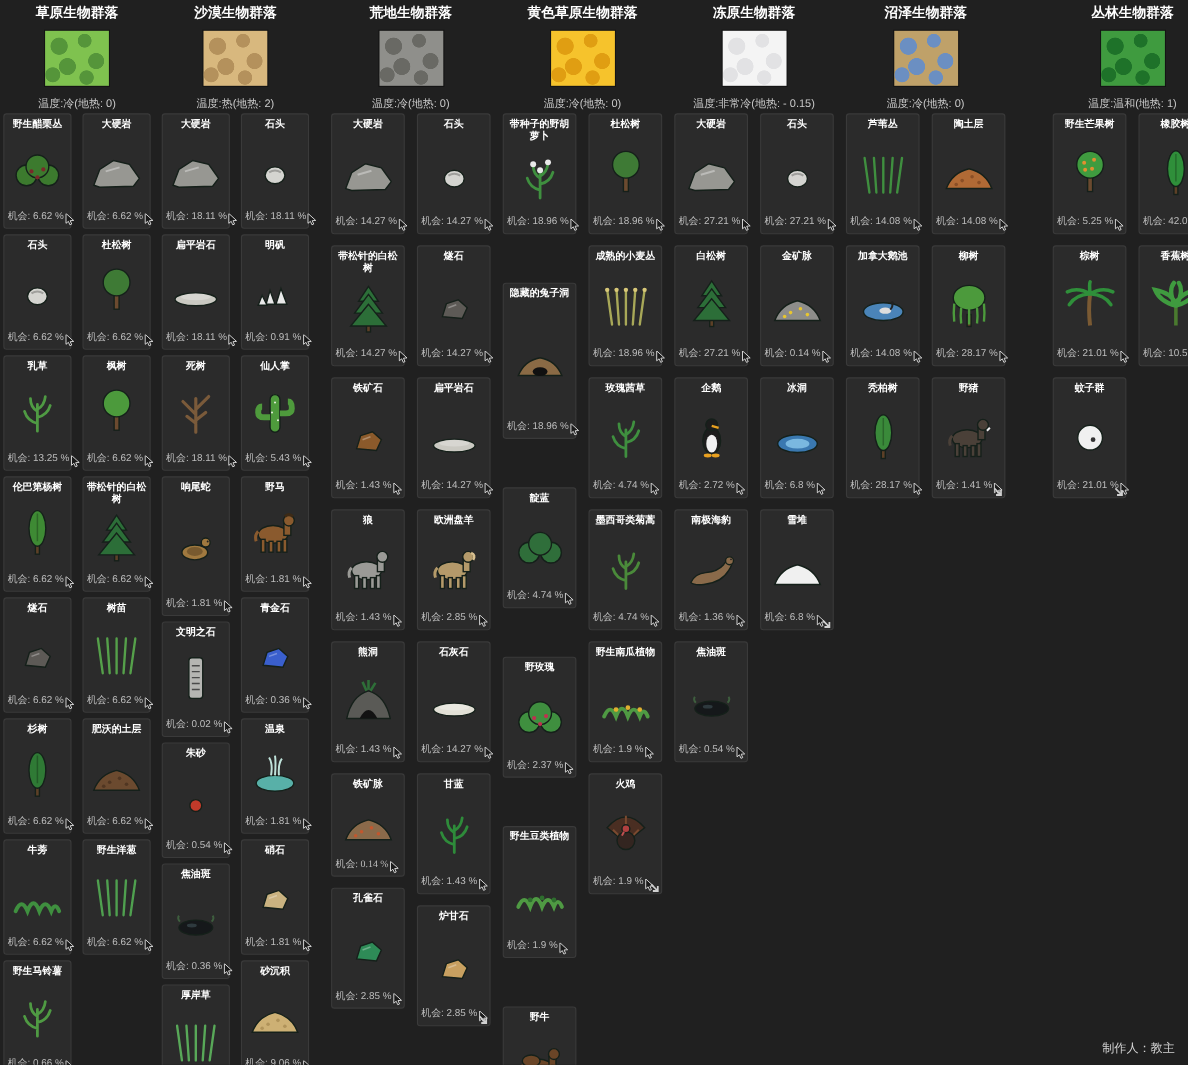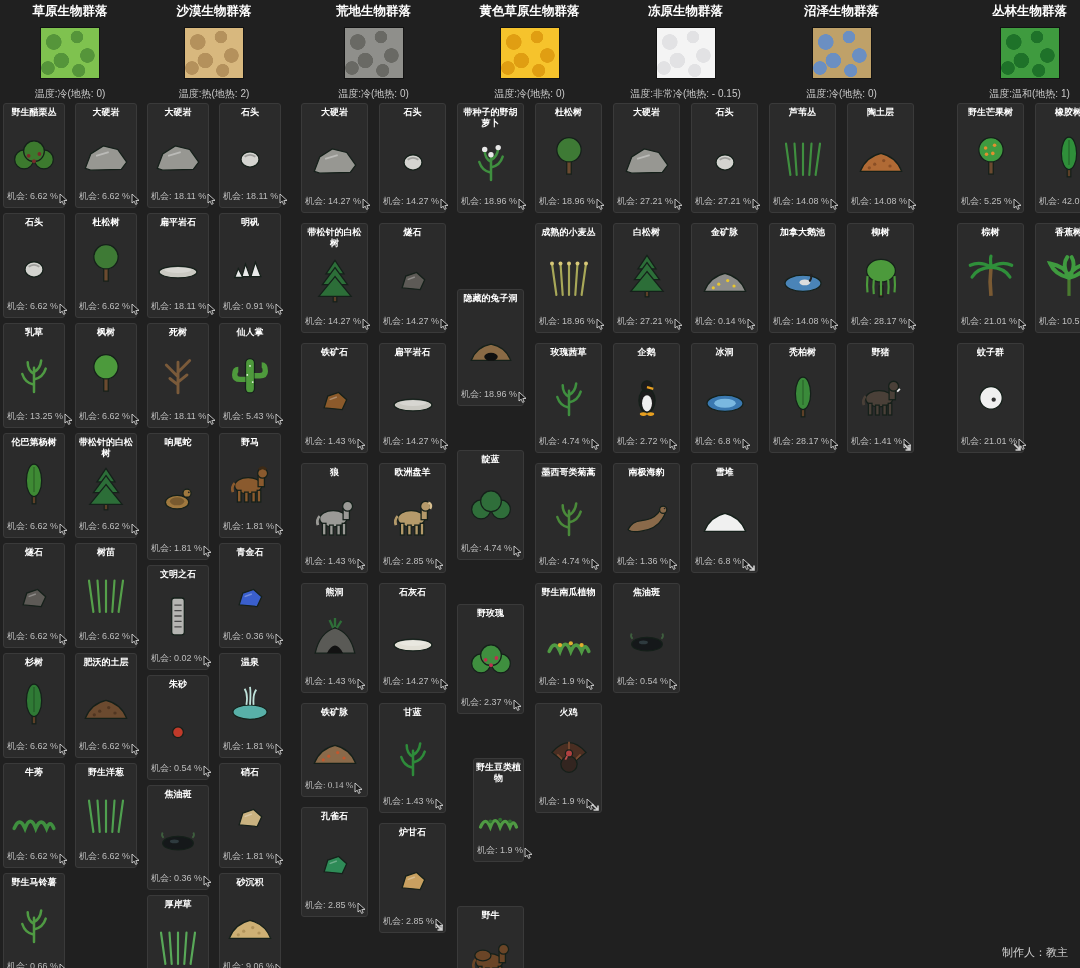--- a/index.html
+++ b/index.html
@@ -895,21 +895,21 @@
               </div>
               <div class="c-chance">
                 <span class="c-label">机会: 18.96 %</span>
                 <span class="cursor">
                   <svg width="9" height="11" viewBox="0 0 9 11">
                     <path d="M1,0 L1,9 L3.2,7.2 L4.6,10.4 L6.2,9.7 L4.8,6.6 L8,6.4 Z" fill="#1a1a1a" stroke="#e8e8e8" stroke-width="0.8"></path>
                   </svg>
                 </span>
               </div>
             </div>
-            <div class="card" style="height: 117px; margin-top: 32px;">
+            <div class="card" style="height: 142px;">
               <div class="c-title">隐藏的兔子洞</div>
               <div class="c-icon">
                 <svg viewBox="0 0 60 50" width="54" height="46">
                   <path d="M8 41 Q14 26 30 23 Q46 26 52 41 Z" fill="#8a6a45" stroke="#15201a" stroke-width="1.4"></path>
                   <ellipse cx="30" cy="37" rx="7.5" ry="4.5" fill="#101010"></ellipse>
                 </svg>
               </div>
               <div class="c-chance">
                 <span class="c-label">机会: 18.96 %</span>
                 <span class="cursor">
@@ -951,21 +951,21 @@
               </div>
               <div class="c-chance">
                 <span class="c-label">机会: 2.37 %</span>
                 <span class="cursor">
                   <svg width="9" height="11" viewBox="0 0 9 11">
                     <path d="M1,0 L1,9 L3.2,7.2 L4.6,10.4 L6.2,9.7 L4.8,6.6 L8,6.4 Z" fill="#1a1a1a" stroke="#e8e8e8" stroke-width="0.8"></path>
                   </svg>
                 </span>
               </div>
             </div>
-            <div class="card" style="height: 104px; margin-left: 16px;">
+            <div class="card" style="height: 120px;">
               <div class="c-title">野生豆类植物</div>
               <div class="c-icon">
                 <svg viewBox="0 0 60 50" width="54" height="46">
                   <path d="M8 41 Q14 27 20 41 Q26 25 32 41 Q38 27 44 41 Q48 31 52 41" stroke="#4f9a43" stroke-width="4" fill="none" stroke-linecap="round"></path>
                   <circle cx="20" cy="34" r="2.4" fill="#2e6e2e"></circle>
                   <circle cx="32" cy="32" r="2.4" fill="#2e6e2e"></circle>
                   <circle cx="44" cy="34" r="2.4" fill="#2e6e2e"></circle>
                 </svg>
               </div>
               <div class="c-chance">

